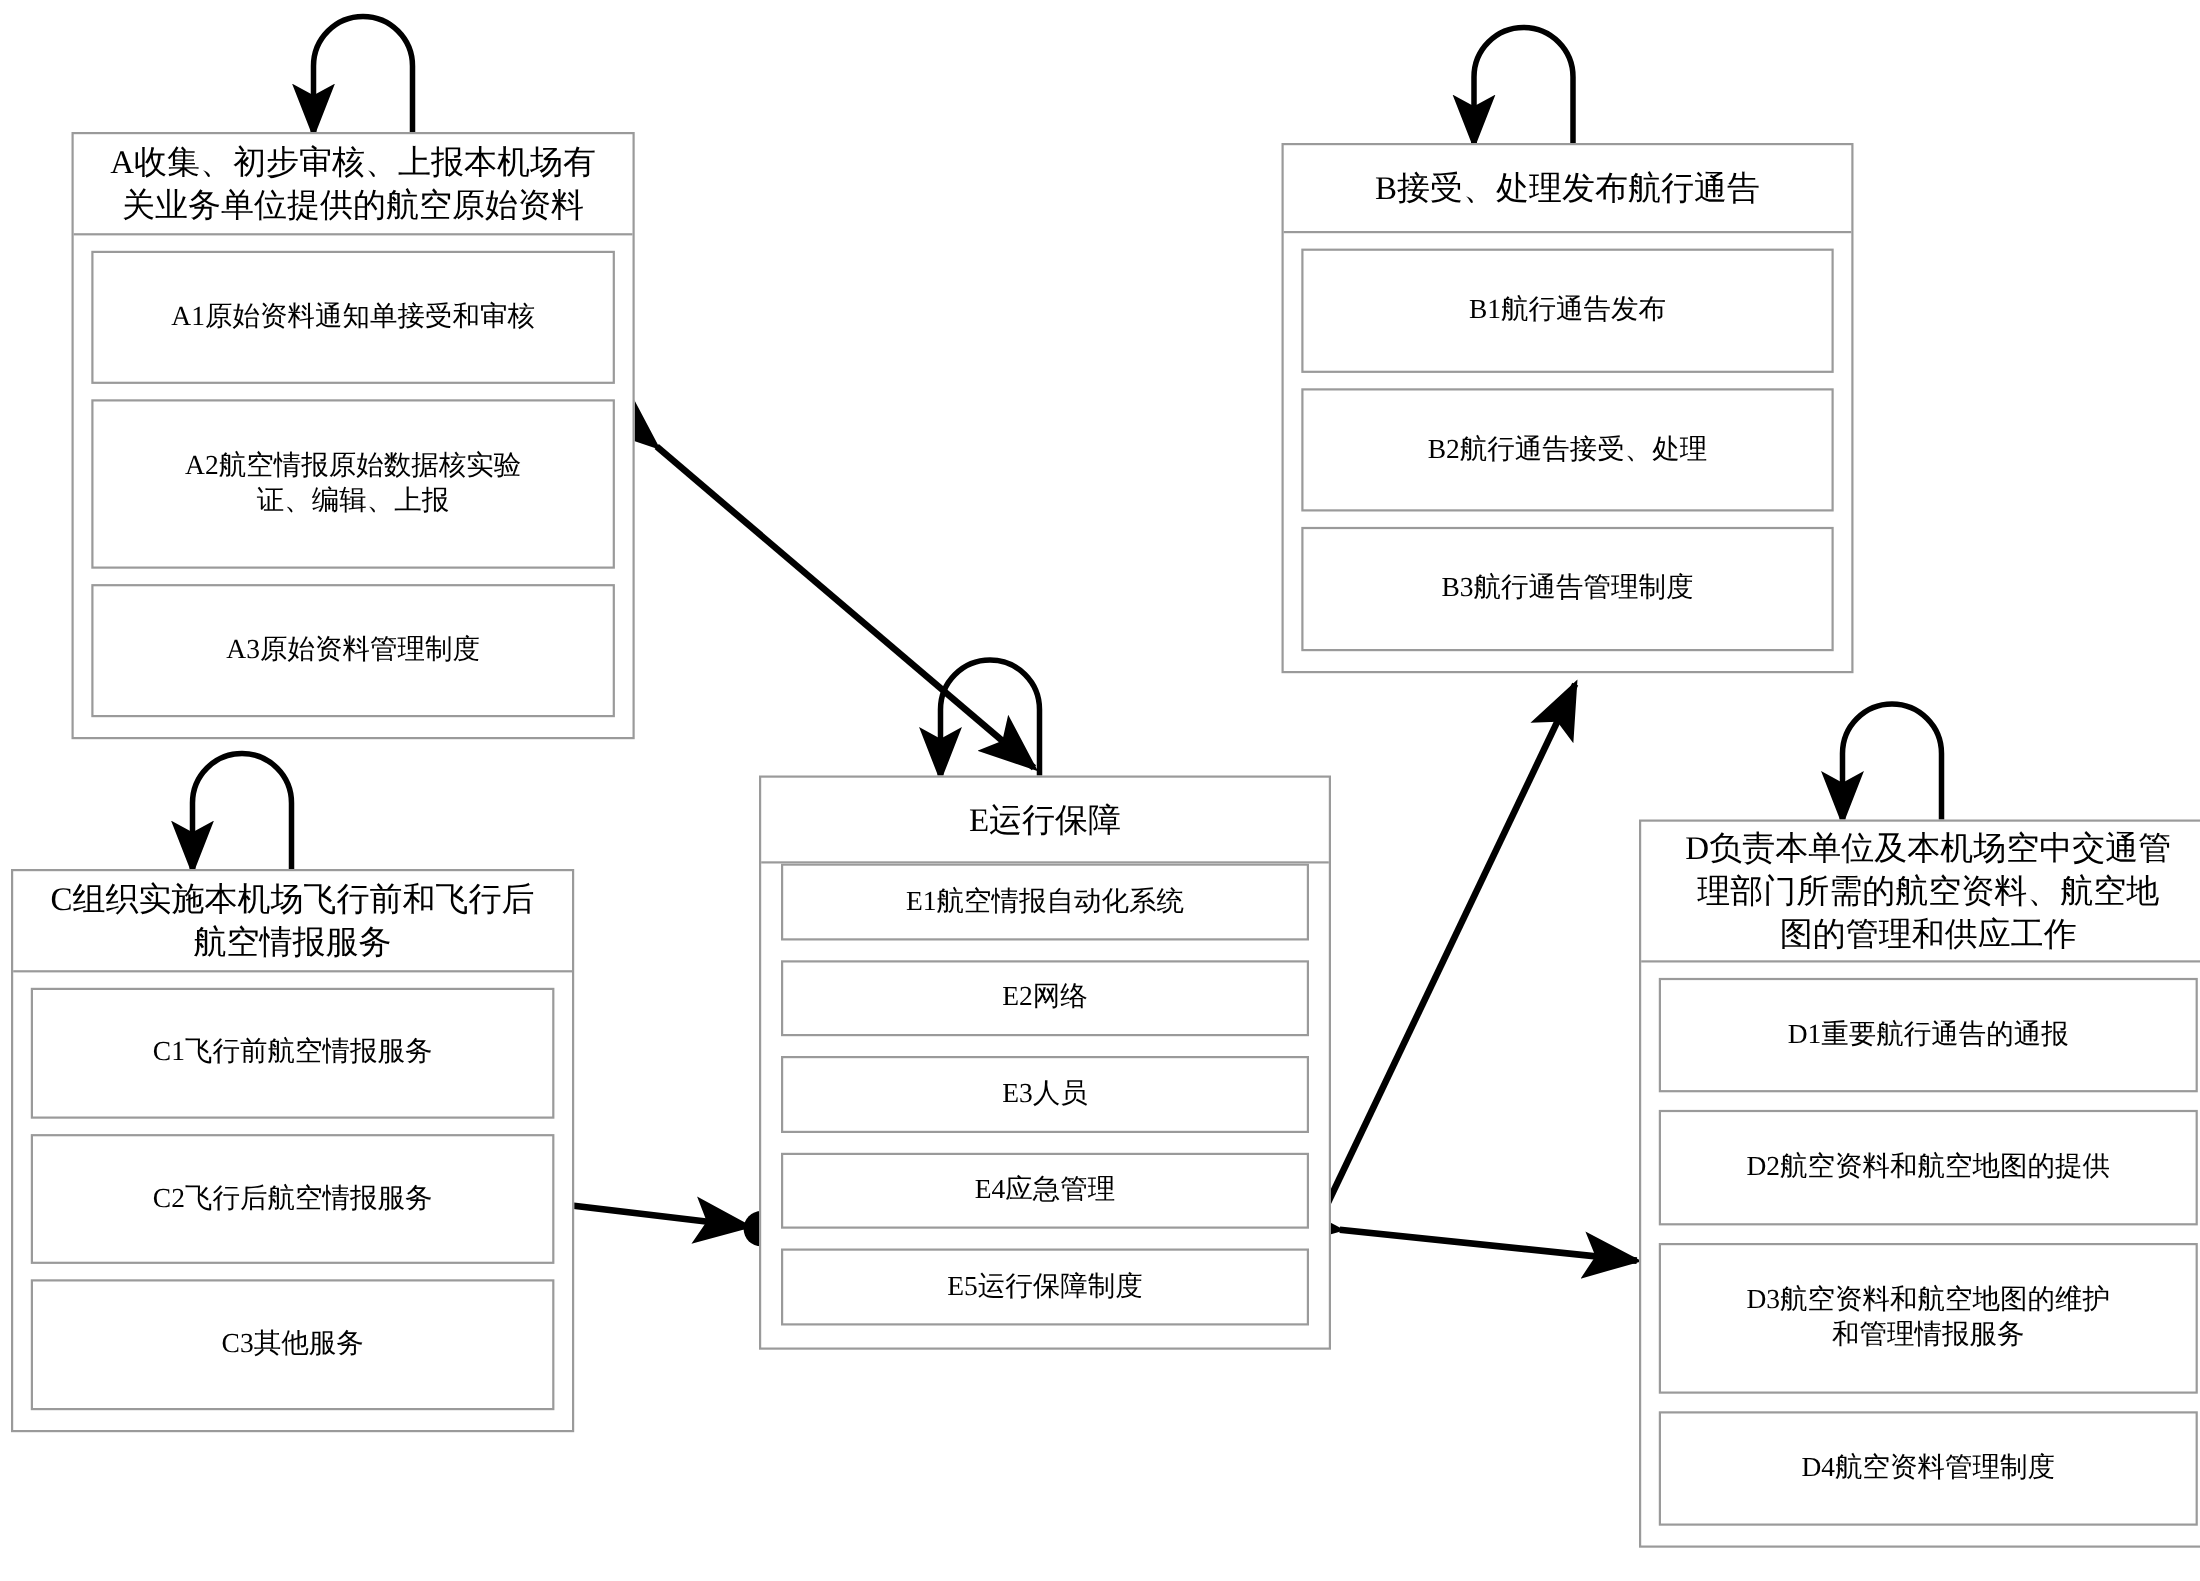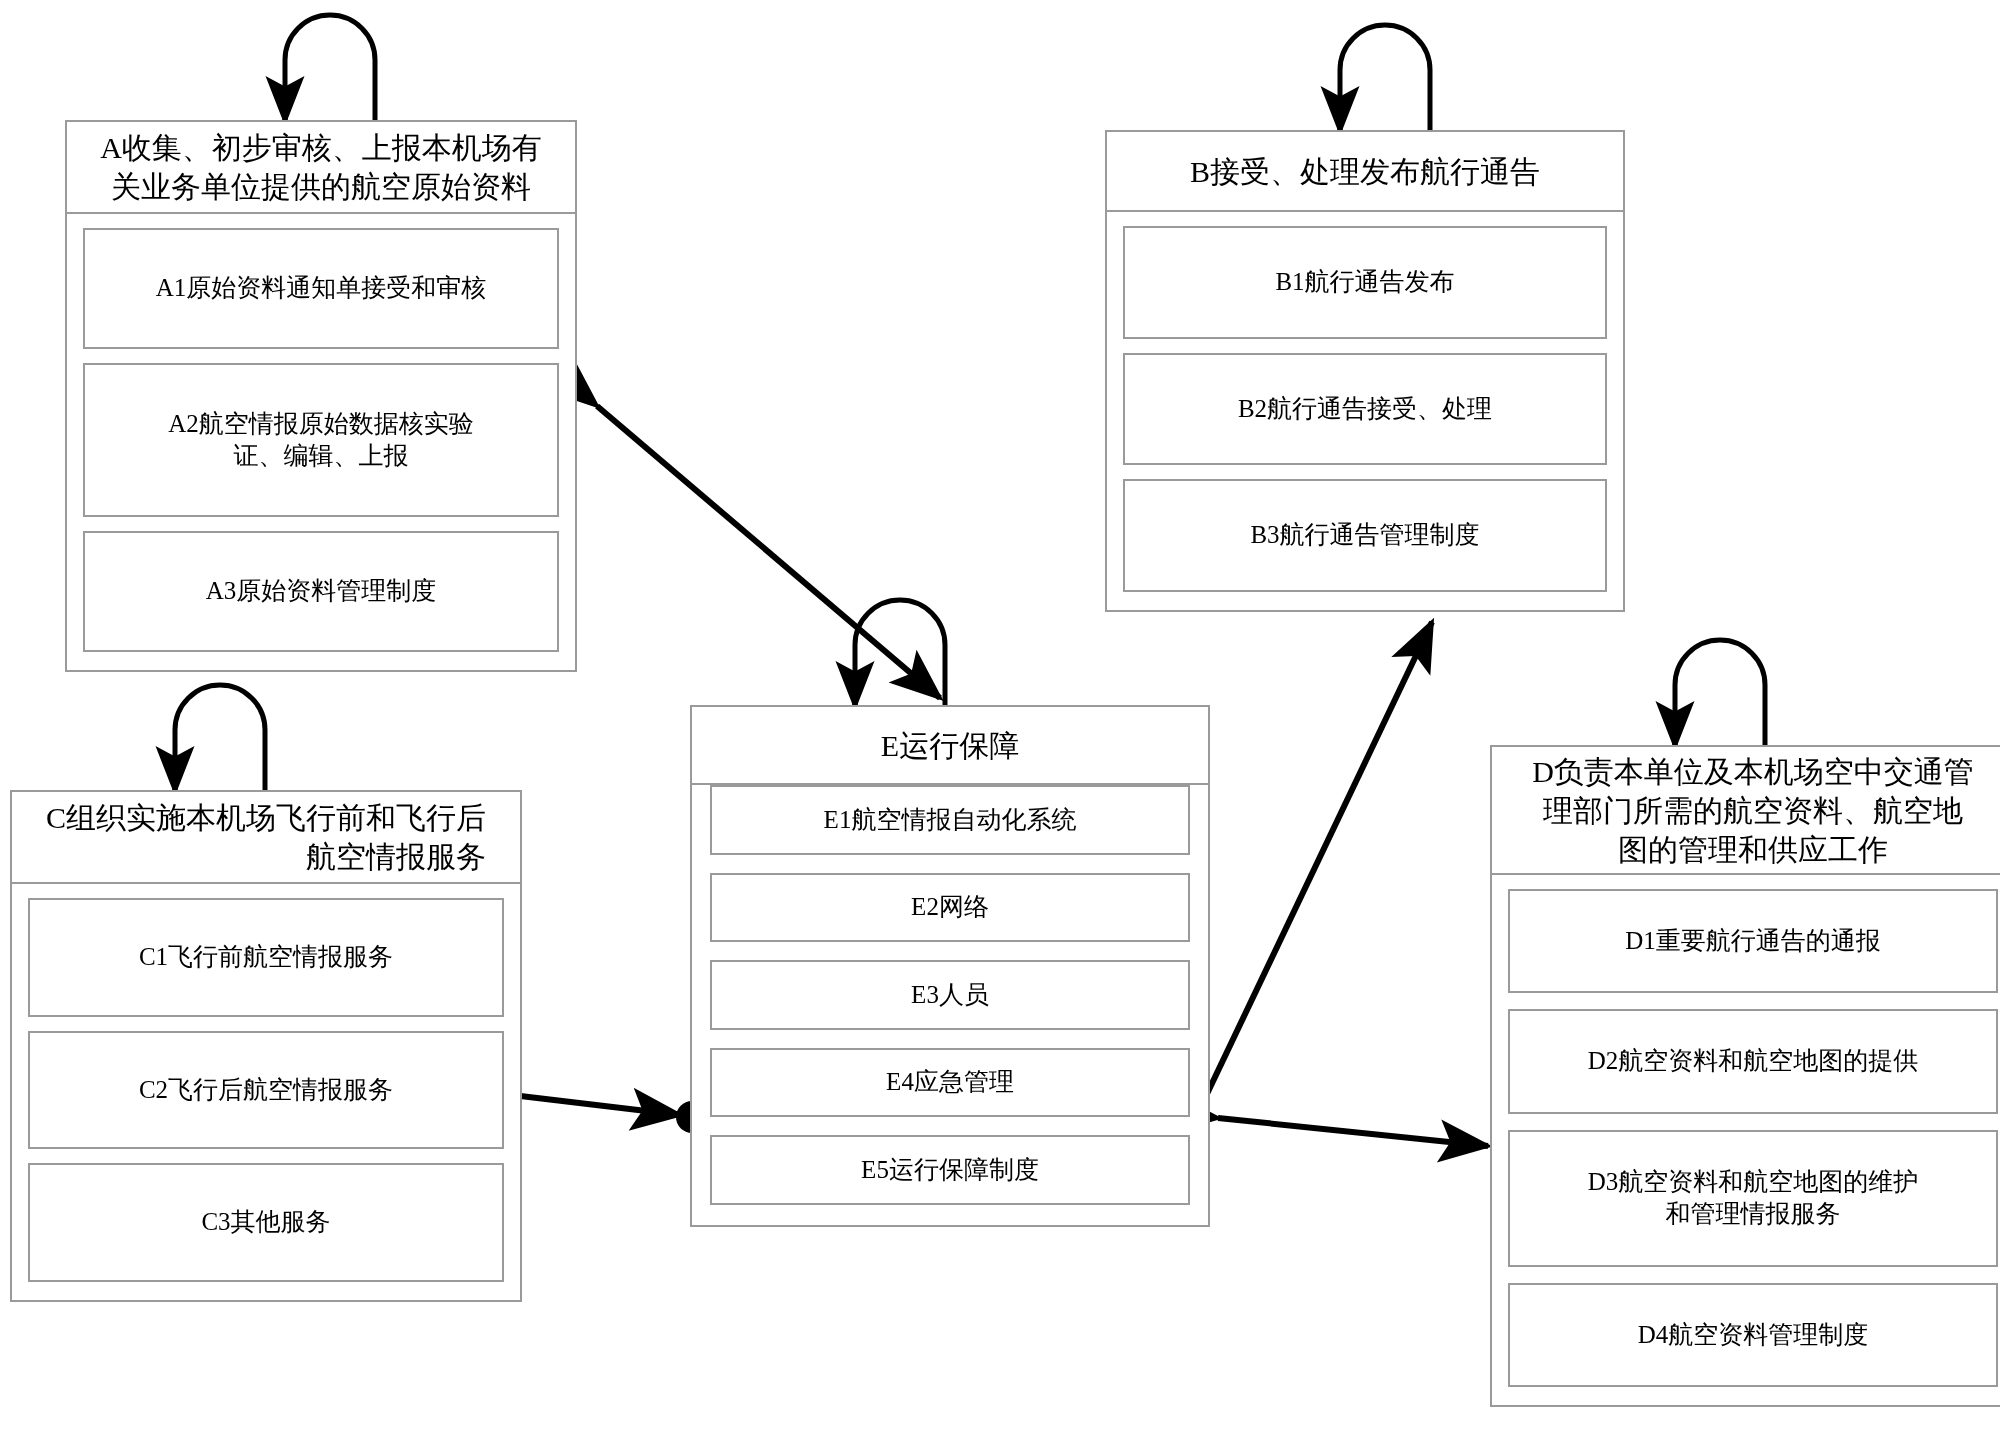--- a/index.html
+++ b/index.html
@@ -62,24 +62,24 @@
     text-align:center;
     line-height:1.3;
     font-size:25px;
     white-space:pre-line;
     padding:4px 10px;
     flex:1 1 auto;
   }
   
   #box-a{ left:65px;  top:120px;  width:512px; height:552px; }
   #box-a .group-header{ height:92px; }
-  #box-b{ left:1105px;top:130px;  width:520px; height:482px; }
+  #box-b{ left:1165px;top:130px;  width:520px; height:482px; }
   #box-b .group-header{ height:80px; }
   #box-c{ left:10px;  top:790px;  width:512px; height:512px; }
-  #box-c .group-header{ height:92px;text-align:right; }
+  #box-c .group-header{ height:92px; }
   #box-e{ left:690px; top:705px;  width:520px; height:522px; }
   #box-e .group-header{ height:78px; }
   #box-d{ left:1490px;top:745px;  width:526px; height:662px; }
   #box-d .group-header{ height:128px; }
 
   #box-e .group-body{ gap:18px; padding:0 18px 20px 18px;}
   #box-d .group-body{ gap:16px; }
 </style>
 </head>
 <body>

